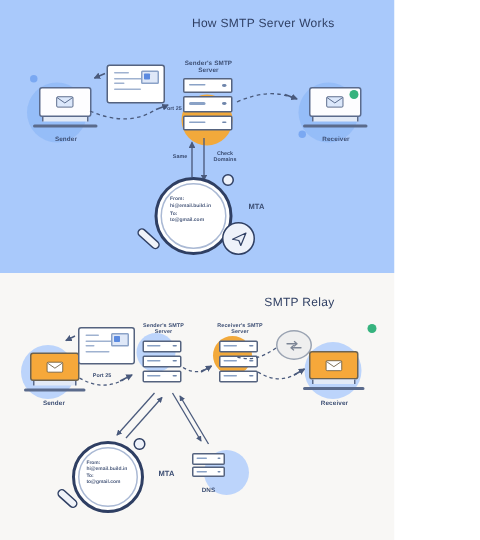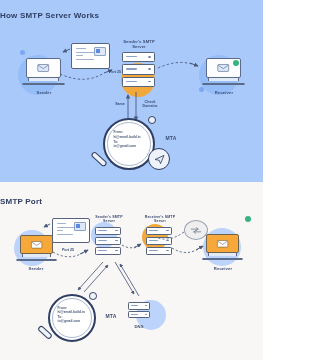--- a/index.html
+++ b/index.html
@@ -9,22 +9,22 @@
     background:#ffffff;
   }
   .infographic{position:relative;width:263px;height:360px;}
 
   
   .panel{position:absolute;left:0;width:263px;overflow:hidden;}
   .panel-top{top:0;height:182px;background:#a9c9fb;}
   .panel-bottom{top:182px;height:178px;background:#f8f7f5;}
 
   .title{
-    position:absolute;left:0;width:223px;text-align:left;
-    color:#2f3f63;font-weight:bold;letter-spacing:.2px;
+    position:absolute;left:0;width:223px;text-align:right;
+    color:#2f3f63;font-weight:normal;letter-spacing:.2px;
   }
   .title-top{top:10px;font-size:8px;line-height:11px;}
   .title-bottom{top:14px;font-size:8px;line-height:11px;}
 
   
   .blob{position:absolute;border-radius:50%;}
   .blob-blue{background:#8fb8f7;}
   .blob-blue-soft{background:#bcd4fb;}
   .blob-orange{background:#f2a93b;}
   .blob-dot{background:#7aa8f2;}
@@ -217,21 +217,21 @@
     <div class="badge-circle" style="left:148px;top:148px;width:20px;height:20px;">
       <svg width="11" height="11" viewBox="0 0 16 16">
         <path d="M1.5 8 L14.5 2 L9.5 14 L7.6 9.2 z" fill="#e9eef8" stroke="#2f3f63" stroke-width="1.2" stroke-linejoin="round"></path>
       </svg>
     </div>
     <div class="cap" style="left:158px;top:136px;width:26px;font-size:5px;">MTA</div>
   </div>
 
   <div class="panel panel-bottom">
 
-    <div class="title title-bottom">SMTP Port</div>
+    <div class="title title-bottom">SMTP Relay</div>
 
     <div class="blob blob-blue-soft" style="left:14px;top:48px;width:36px;height:36px;"></div>
     <div class="blob blob-blue-soft" style="left:203px;top:46px;width:38px;height:38px;"></div>
     <div class="blob blob-blue-soft" style="left:91px;top:40px;width:26px;height:26px;"></div>
     <div class="blob blob-orange" style="left:142px;top:42px;width:26px;height:26px;"></div>
     <div class="blob blob-blue-soft" style="left:136px;top:118px;width:30px;height:30px;"></div>
 
     <div class="laptop orange" style="left:20px;top:53px;width:33px;height:26px;">
       <div class="screen">
         <svg class="env" viewBox="0 0 24 16">

